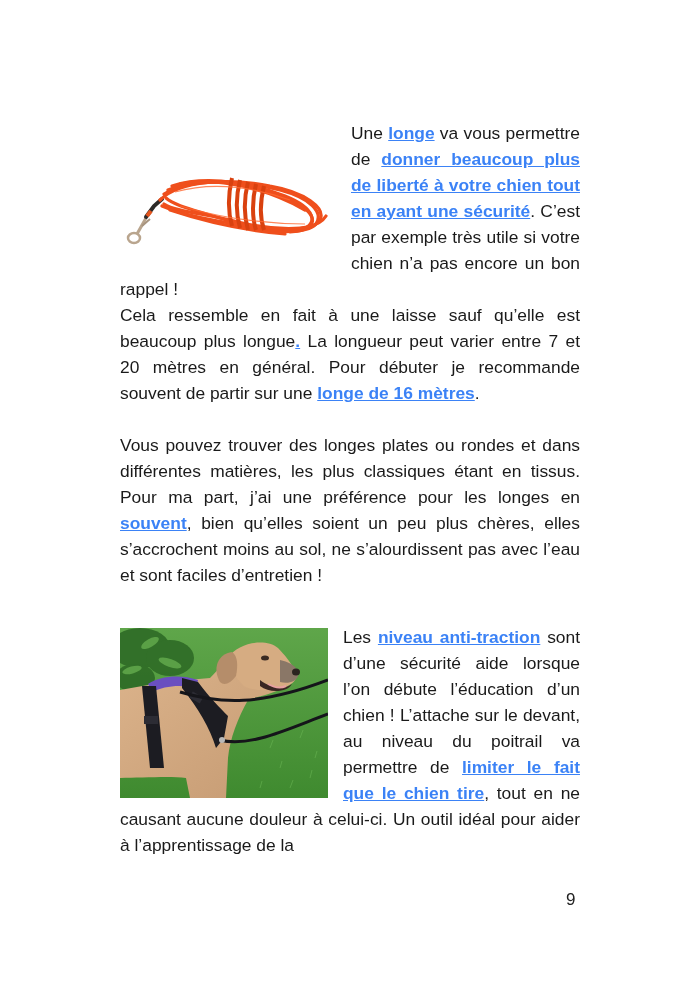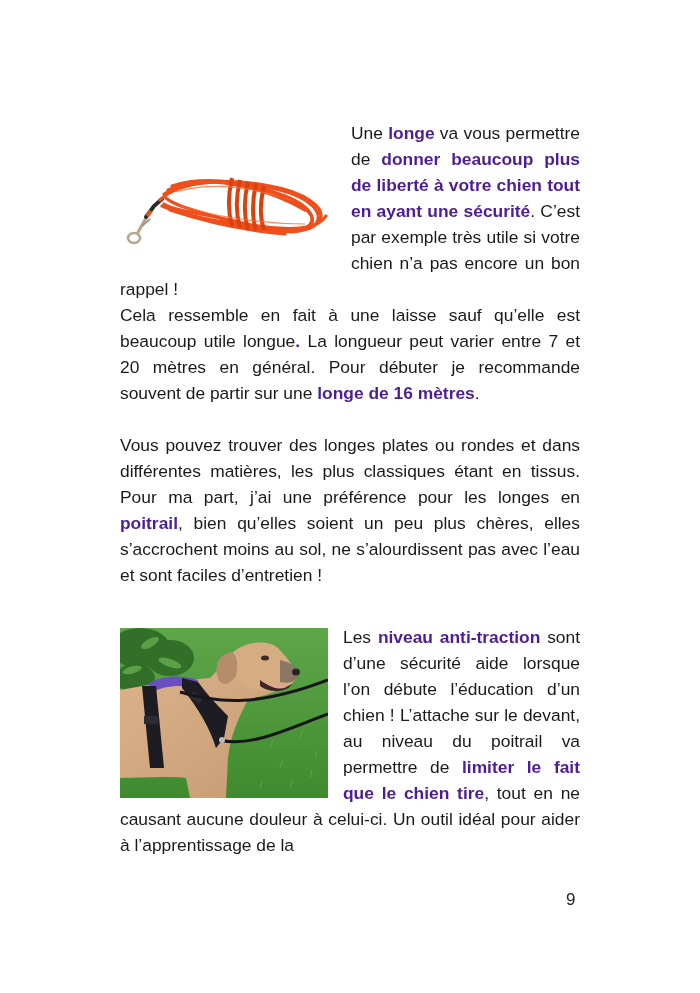--- a/index.html
+++ b/index.html
@@ -22,21 +22,22 @@
       width: 460px;
       font-size: 17.4px;
       line-height: 26px;
       text-align: justify;
     }
     .page p {
       margin: 0;
     }
     .page b {
       font-weight: bold;
-      color: #4c1d95;
+      color: #3b82f6;
+      text-decoration: underline;
     }
     .float-img {
       float: left;
       margin-right: 14px;
     }
     .leash-img {
       width: 216px;
       height: 156px;
       margin-right: 15px;
       position: relative;
@@ -105,26 +106,26 @@
         </g>
         <g fill="none" stroke="#ff6a33" stroke-width="1.2" opacity="0.8">
           <path d="M55 72 C 90 62, 130 66, 170 80"></path>
           <path d="M60 86 C 95 96, 140 104, 185 104"></path>
         </g>
       </svg>
     </div>
 
     <p><span>Une </span><b>longe</b><span> va vous permettre de </span><b>donner beaucoup plus de liberté à votre chien tout en ayant une sécurité</b><span>. C’est par exemple très utile si votre chien n’a pas encore un bon rappel !</span></p>
 
-    <p><span>Cela ressemble en fait à une laisse sauf qu’elle est beaucoup utile longue</span><b>.</b><span> La longueur peut varier entre 7 et 20 mètres en général. Pour débuter je recommande souvent de partir sur une </span><b>longe de 16 mètres</b><span>.</span></p>
+    <p><span>Cela ressemble en fait à une laisse sauf qu’elle est beaucoup plus longue</span><b>.</b><span> La longueur peut varier entre 7 et 20 mètres en général. Pour débuter je recommande souvent de partir sur une </span><b>longe de 16 mètres</b><span>.</span></p>
   </div>
 
   <div class="spacer"></div>
 
-  <p><span>Vous pouvez trouver des longes plates ou rondes et dans différentes matières, les plus classiques étant en tissus. Pour ma part, j’ai une préférence pour les longes en </span><b>poitrail</b><span>, bien qu’elles soient un peu plus chères, elles s’accrochent moins au sol, ne s’alourdissent pas avec l’eau et sont faciles d’entretien !</span></p>
+  <p><span>Vous pouvez trouver des longes plates ou rondes et dans différentes matières, les plus classiques étant en tissus. Pour ma part, j’ai une préférence pour les longes en </span><b>souvent</b><span>, bien qu’elles soient un peu plus chères, elles s’accrochent moins au sol, ne s’alourdissent pas avec l’eau et sont faciles d’entretien !</span></p>
 
   <div class="spacer-lg"></div>
 
   <div class="clearfix">
     <div class="float-img dog-img" role="img" aria-label="Tan dog wearing a black and purple anti-pull harness on grass">
       <svg width="208" height="170" viewBox="0 0 208 170">
         <defs>
           <linearGradient id="grass" x1="0" y1="0" x2="0" y2="1">
             <stop offset="0" stop-color="#5fa64a"></stop>
             <stop offset="1" stop-color="#3f8a2f"></stop>

